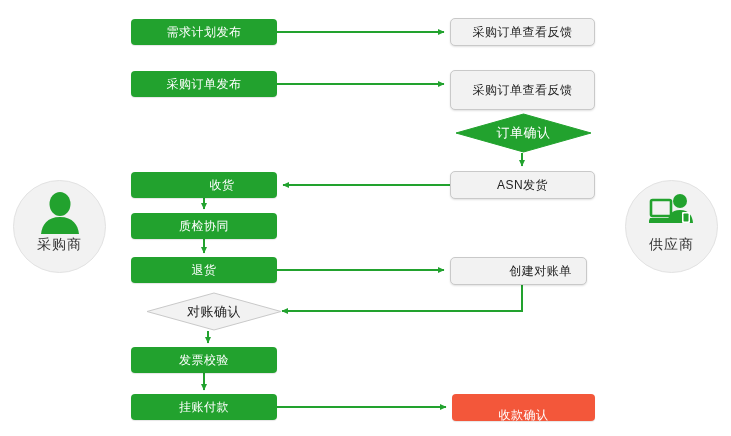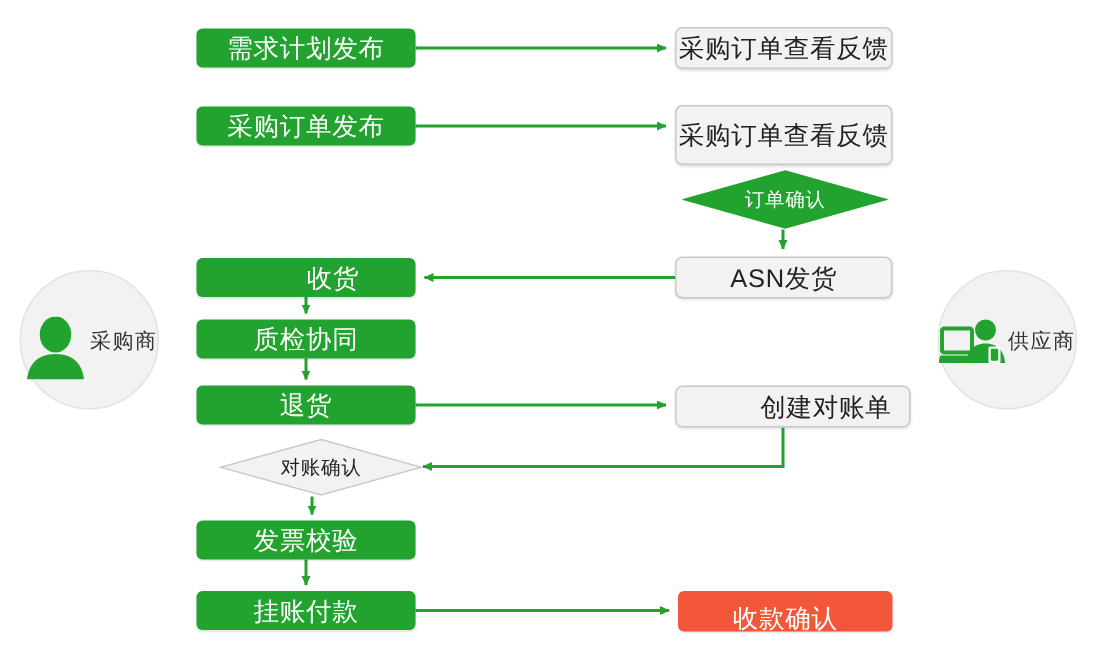--- a/index.html
+++ b/index.html
@@ -24,21 +24,21 @@
     width: 731px;
     height: 436px;
     pointer-events: none;
   }
   .node {
     position: absolute;
     box-sizing: border-box;
     display: flex;
     align-items: center;
     justify-content: center;
-    font-size: 17px;
+    font-size: 12px;
     line-height: 1;
     white-space: nowrap;
     letter-spacing: 0.5px;
   }
   .node-green {
     background: #22a22e;
     color: #ffffff;
     border-radius: 4px;
     box-shadow: 0 1px 1px rgba(0,0,0,0.10);
   }
@@ -80,21 +80,21 @@
 
   .actor {
     position: absolute;
     width: 93px;
     height: 93px;
     border-radius: 50%;
     background: #f2f2f2;
     border: 1px solid #e2e2e2;
     box-sizing: border-box;
     display: flex;
-    flex-direction: row;
+    flex-direction: column;
     align-items: center;
     justify-content: flex-start;
   }
   .actor-icon {
     margin-top: 11px;
     width: 46px;
     height: 42px;
     display: block;
   }
   .actor-label {
@@ -175,21 +175,21 @@
       </div>
       <div class="node node-green" style="left: 131px; top: 172px; width: 146px; height: 26px; padding-left: 36px;">
         <span>收货</span>
       </div>
       <div class="node node-green" style="left: 131px; top: 213px; width: 146px; height: 26px;">
         <span>质检协同</span>
       </div>
       <div class="node node-green" style="left: 131px; top: 257px; width: 146px; height: 26px;">
         <span>退货</span>
       </div>
-      <div class="node node-gray" style="left: 450px; top: 257px; width: 157px; height: 28px; padding-left: 44px;">
+      <div class="node node-gray" style="left: 450px; top: 257px; width: 137px; height: 28px; padding-left: 44px;">
         <span>创建对账单</span>
       </div>
       <div class="diamond diamond-gray" style="left: 146px; top: 292px; width: 136px; height: 39px; justify-content: center;">
         <svg class="dia-shape" viewBox="0 0 136 39" preserveAspectRatio="none">
           <polygon points="68,1 135,19.5 68,38 1,19.5" fill="#f2f2f2" stroke="#c9c9c9" stroke-width="1"></polygon>
         </svg>
         <span class="dia-label">对账确认</span>
       </div>
       <div class="node node-green" style="left: 131px; top: 347px; width: 146px; height: 26px;">
         <span>发票校验</span>

